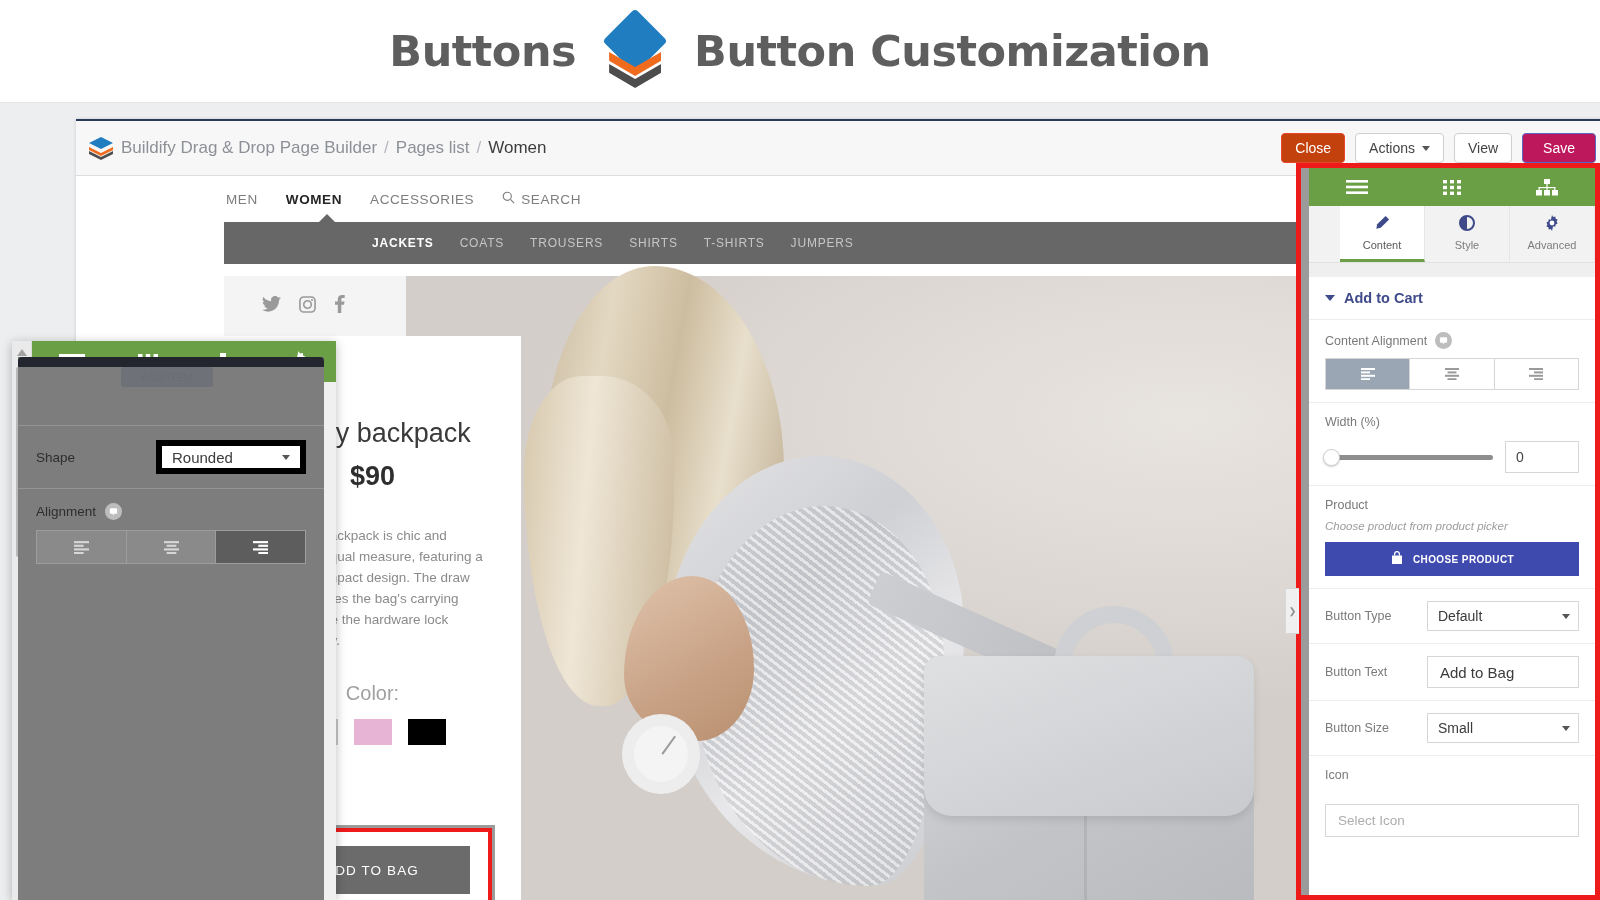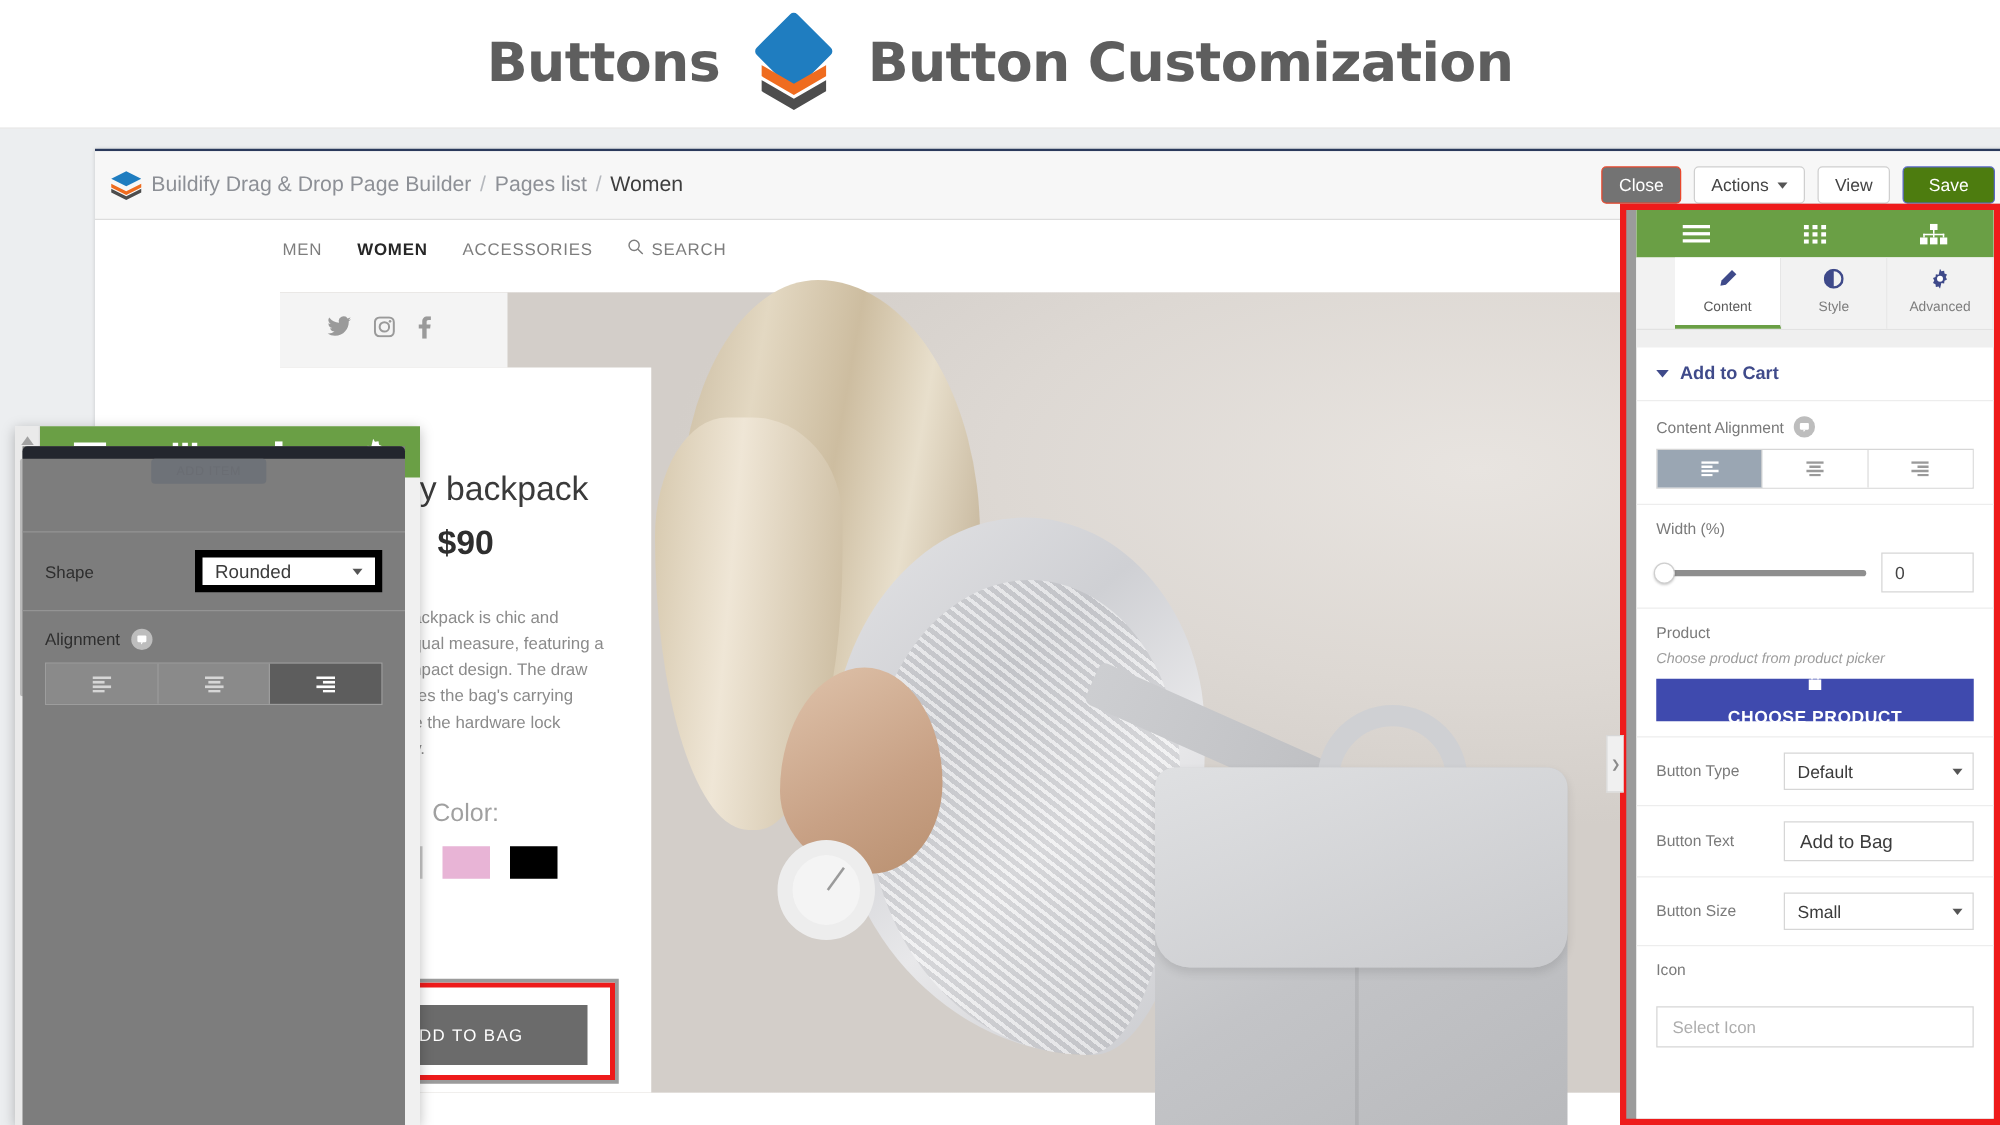--- a/index.html
+++ b/index.html
@@ -60,22 +60,22 @@
   #breadcrumb .bc-logo { width: 26px; height: 24px; position: relative; }
   #breadcrumb .crumb-sep { color: #b5b8bd; }
   #breadcrumb .crumb-current { color: #3d3d3d; }
   #topbar .spacer { flex: 1; }
   .tb-btn {
     height: 30px; padding: 0 13px; font-size: 14px; border-radius: 4px;
     display: inline-flex; align-items: center; gap: 7px; cursor: pointer;
     border: 1px solid #cfcfcf; background: #fff; color: #444; margin-left: 10px;
     font-family: "Liberation Sans", sans-serif;
   }
-  .tb-btn.close { background: #737373; border-color: #e8472c; color: #fff; }
-  .tb-btn.save { background: #4d7c0f; border-color: #5867c6; color: #fff; padding: 0 20px; }
+  .tb-btn.close { background: #c2410c; border-color: #e8472c; color: #fff; }
+  .tb-btn.save { background: #be185d; border-color: #5867c6; color: #fff; padding: 0 20px; }
   .caret-dn {
     width: 0; height: 0; border-left: 4px solid transparent;
     border-right: 4px solid transparent; border-top: 5px solid #555;
   }
 
   
   #canvas {
     position: relative; height: 726px; background: #ffffff; overflow: hidden;
   }
 
@@ -256,21 +256,21 @@
     box-shadow: 0 1px 2px rgba(0,0,0,.2); cursor: pointer;
   }
   .num-box {
     width: 74px; height: 32px; border: 1px solid #d6d6d6; background: #fff;
     display: flex; align-items: center; padding-left: 10px; font-size: 14px; color: #444;
   }
   .hint { font-size: 11.5px; color: #9c9c9c; font-style: italic; margin-top: 8px; }
   .blue-btn {
     margin-top: 10px; height: 34px; background: #3f4aae; color: #fff;
     display: flex; align-items: center; justify-content: center; gap: 9px;
-    font-size: 14px; font-weight: bold; letter-spacing: .4px; cursor: pointer; flex-direction: column;
+    font-size: 10px; font-weight: bold; letter-spacing: .4px; cursor: pointer;
   }
   .field-row { display: flex; align-items: center; gap: 10px; padding: 12px 16px; border-bottom: 1px solid #ededed; }
   .field-row .rp-label { width: 92px; flex: none; }
   .select-box {
     flex: 1; height: 30px; border: 1px solid #d6d6d6; background: #fff;
     display: flex; align-items: center; padding: 0 8px 0 10px;
     font-size: 14px; color: #3b3b3b; cursor: pointer;
   }
   .select-box .sv { flex: 1; }
   .text-box {
@@ -425,20 +425,29 @@
                 <path d="M1 1h3l2.5 9h8l2-6H5.5" fill="none" stroke="#8d8d8d" stroke-width="1.2"></path>
                 <circle cx="7.5" cy="14" r="1.2" fill="#8d8d8d"></circle>
                 <circle cx="13.5" cy="14" r="1.2" fill="#8d8d8d"></circle>
               </svg>
           </span>
           <span>(0)</span>
         </span>
       </div>
     </div>
 
+    <div id="subnav">
+      <div class="notch"></div>
+      <span class="sub-item active">JACKETS</span>
+      <span class="sub-item">COATS</span>
+      <span class="sub-item">TROUSERS</span>
+      <span class="sub-item">SHIRTS</span>
+      <span class="sub-item">T-SHIRTS</span>
+      <span class="sub-item">JUMPERS</span>
+    </div>
 
     <div id="hero">
       <div id="hero-photo">
         <div class="fig hair"></div>
         <div class="fig hair2"></div>
         <div class="fig arm"></div>
         <div class="fig arm-tex"></div>
         <div class="fig hand"></div>
         <div class="fig watch"></div>
         <div class="fig pack-strap"></div>

